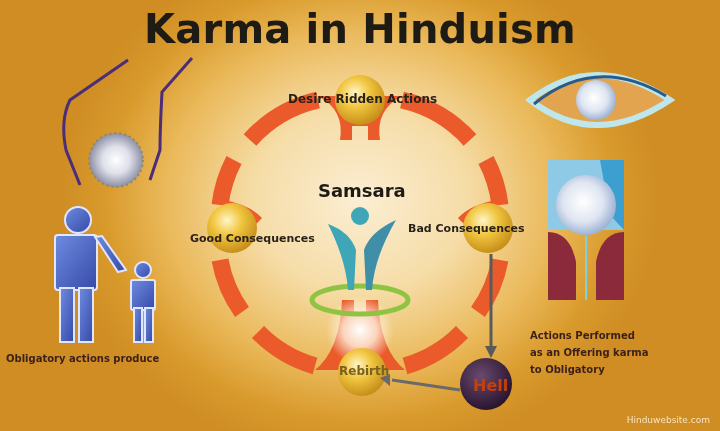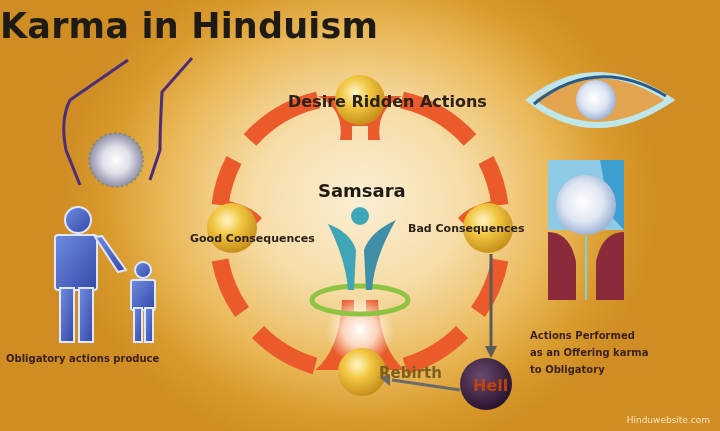--- a/index.html
+++ b/index.html
@@ -1,21 +1,21 @@
 <!DOCTYPE html>
 <html><head>
 <meta charset="utf-8">
 <style>
   html,body{margin:0;padding:0;}
   body{width:720px;height:431px;overflow:hidden;position:relative;
     font-family:"DejaVu Sans","Liberation Sans",sans-serif;}
   .bg{position:absolute;inset:0;
     background:radial-gradient(ellipse 300px 260px at 360px 200px,#fbeed3 0%,#f6dda8 35%,#eab95a 65%,#d99a2c 85%,#cf8d24 100%);}
-  .title{position:absolute;left:0;width:720px;top:6px;text-align:left;
-    font-size:35px;font-weight:bold;color:#1e1a14;letter-spacing:0.2px;}
+  .title{position:absolute;left:0;width:720px;top:6px;text-align:center;
+    font-size:40px;font-weight:bold;color:#1e1a14;letter-spacing:0.2px;}
   svg.diagram{position:absolute;left:0;top:0;}
   .lbl{position:absolute;font-weight:bold;color:#2a211a;white-space:nowrap;}
   .caption{position:absolute;font-weight:bold;color:#3a1f1a;font-size:10px;line-height:17px;}
   .watermark{position:absolute;right:10px;bottom:6px;font-size:9px;color:#fff3d6;opacity:0.85;}
 </style>
 </head>
 <body>
 
 <div class="bg"></div>
 
@@ -122,25 +122,25 @@
   <g>
     <rect x="548" y="160" width="76" height="70" fill="#8ec9e6"></rect>
     <polygon points="600,160 624,160 624,230 610,215" fill="#3d9ed0"></polygon>
     <circle cx="586" cy="205" r="30" fill="url(#pearl)"></circle>
     <path d="M548 232 Q570 232 576 262 L576 300 L548 300 Z" fill="#8a2a3a"></path>
     <path d="M624 232 Q602 232 596 262 L596 300 L624 300 Z" fill="#8a2a3a"></path>
     <line x1="586" y1="236" x2="586" y2="300" stroke="#7fd0e0" stroke-width="2"></line>
   </g>
 </svg>
 
-<div class="lbl" style="left:288px;top:92px;font-size:16px;">Desire Ridden Actions</div>
+<div class="lbl" style="left:288px;top:92px;font-size:12px;">Desire Ridden Actions</div>
 <div class="lbl" style="left:318px;top:180px;font-size:18px;color:#1e1a14;">Samsara</div>
 <div class="lbl" style="left:190px;top:232px;font-size:11px;">Good Consequences</div>
 <div class="lbl" style="left:408px;top:222px;font-size:11px;">Bad Consequences</div>
-<div class="lbl" style="left:339px;top:364px;font-size:15px;color:#7a6020;padding-left:40px;">Rebirth</div>
+<div class="lbl" style="left:339px;top:364px;font-size:12px;color:#7a6020;">Rebirth</div>
 <div class="lbl" style="left:473px;top:376px;font-size:16px;color:#c2410c;">Hell</div>
 
 <div class="caption" style="left:6px;top:350px;width:200px;">
   <div>Obligatory actions produce</div>
 </div>
 <div class="caption" style="left:530px;top:327px;width:180px;">
   <div>Actions Performed</div>
   <div>as an Offering karma</div>
   <div>to Obligatory</div>
 </div>

